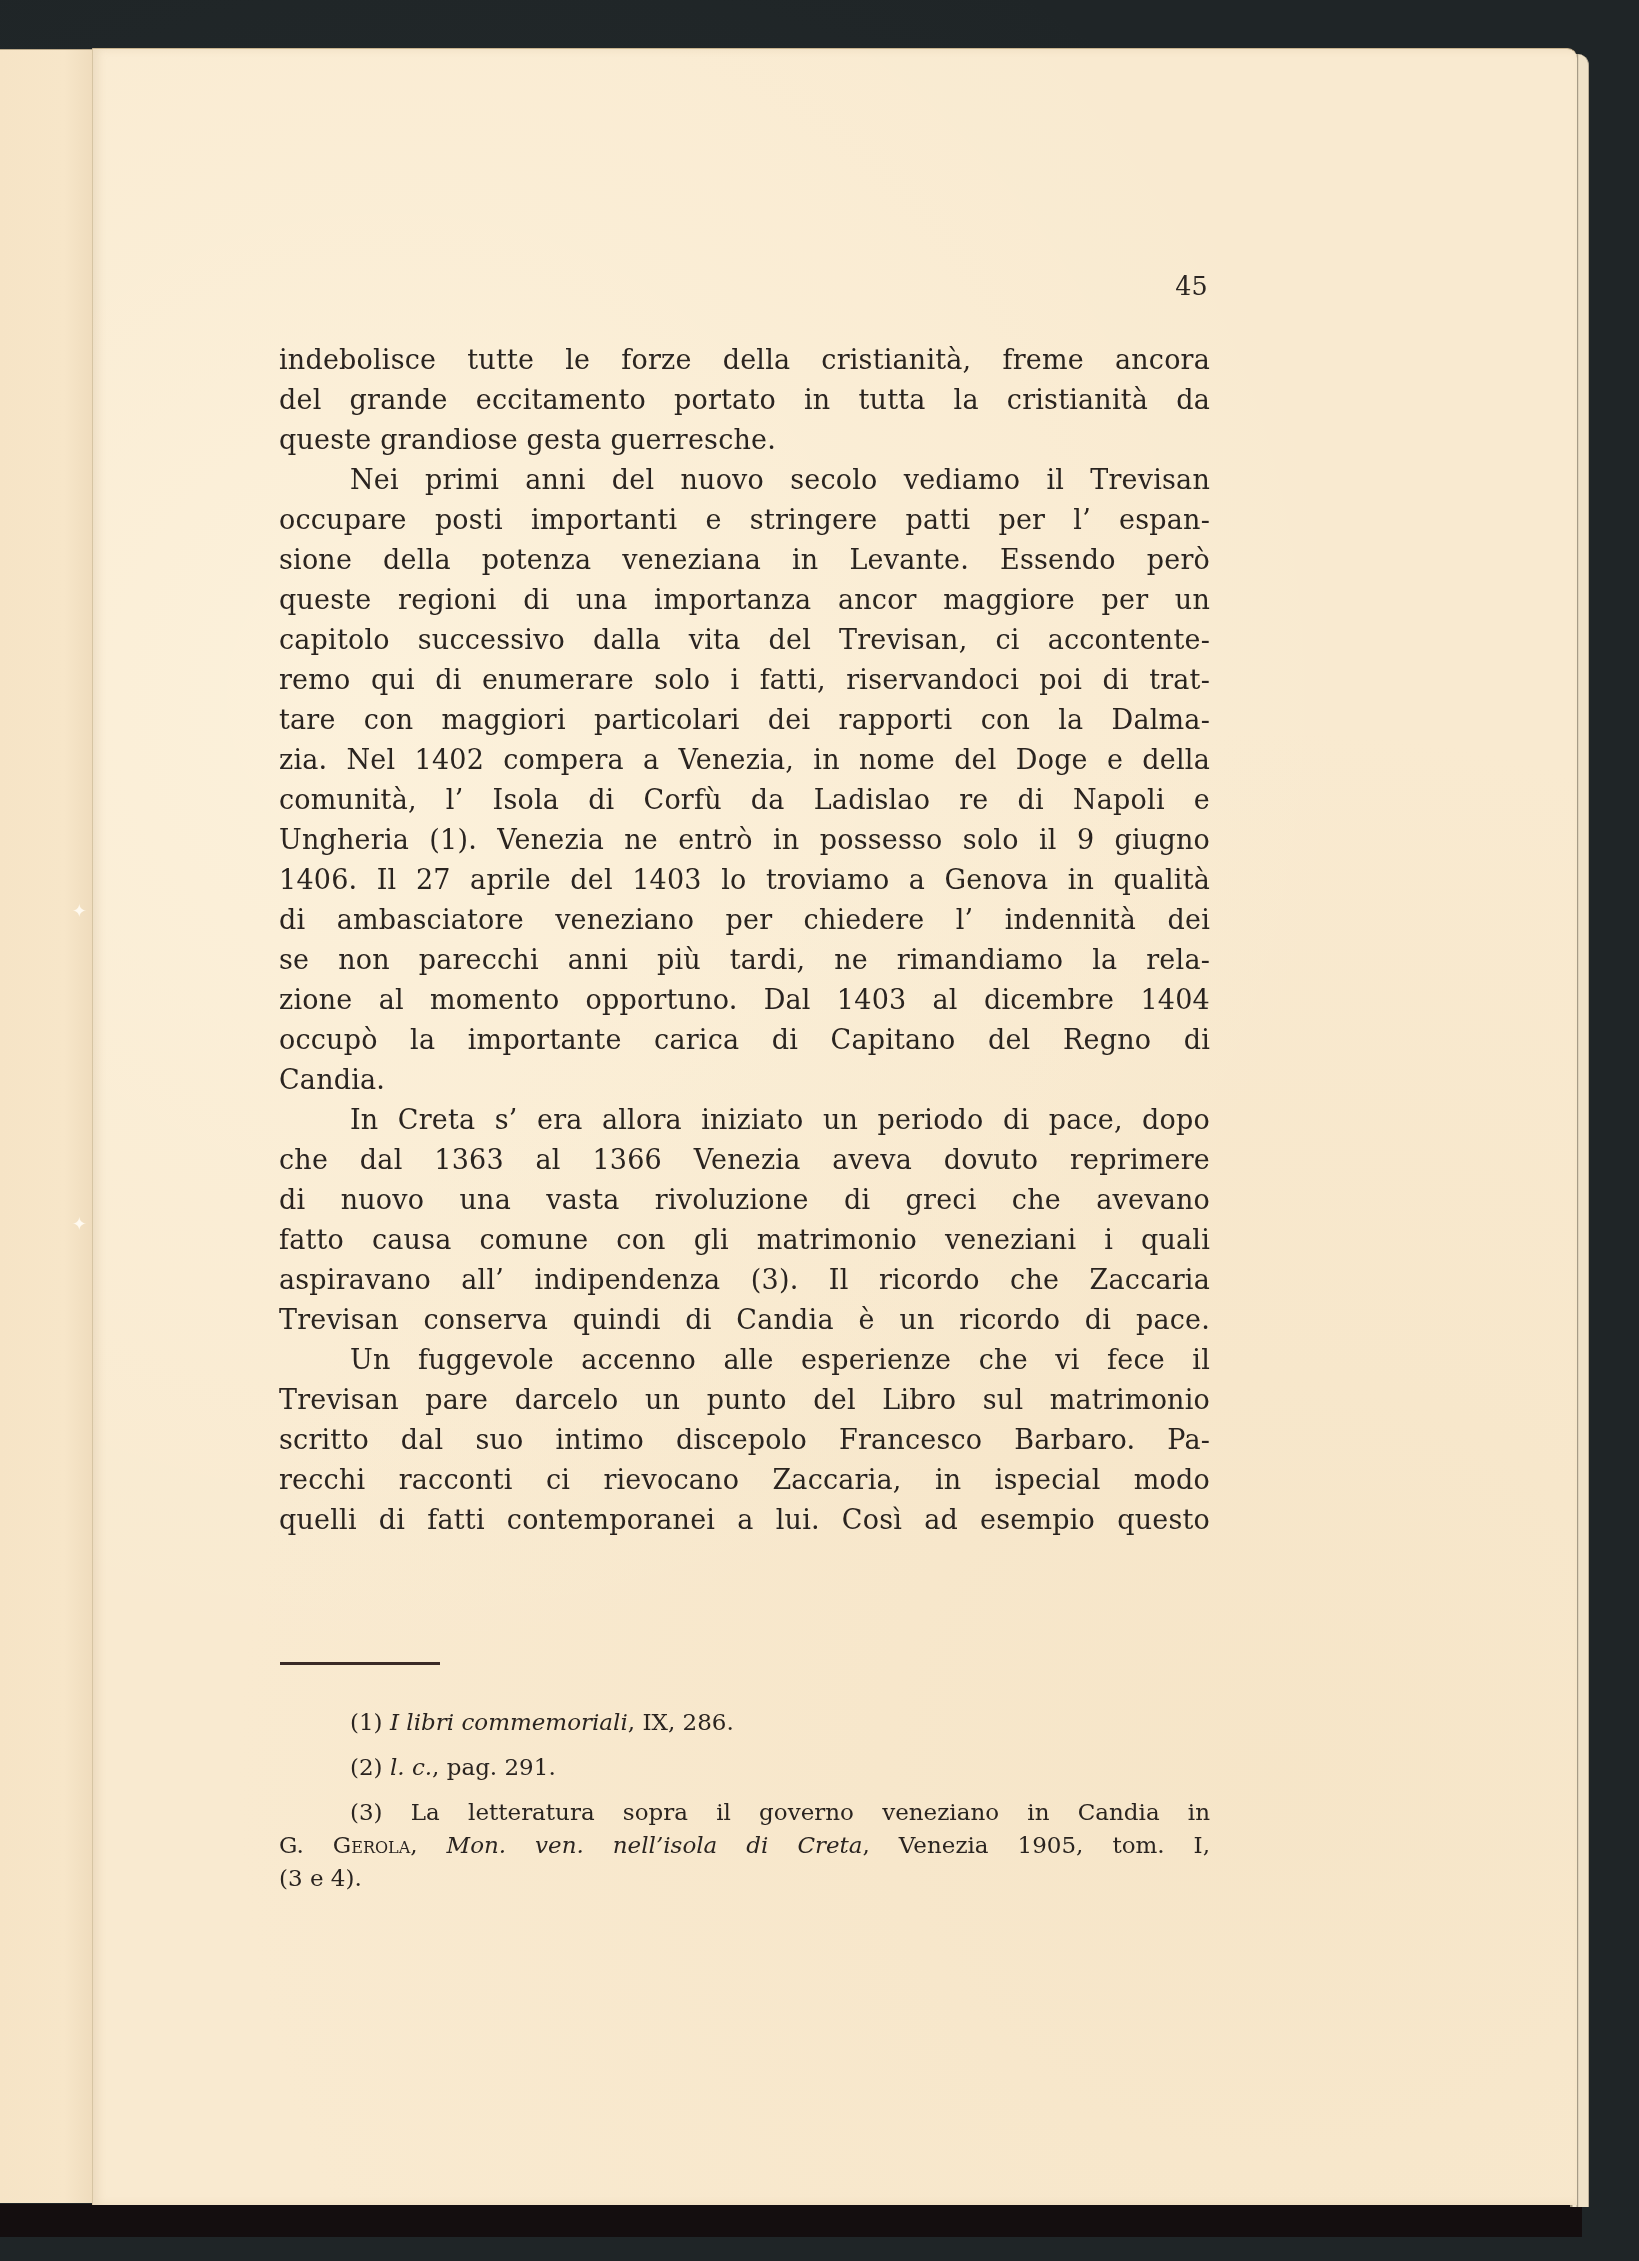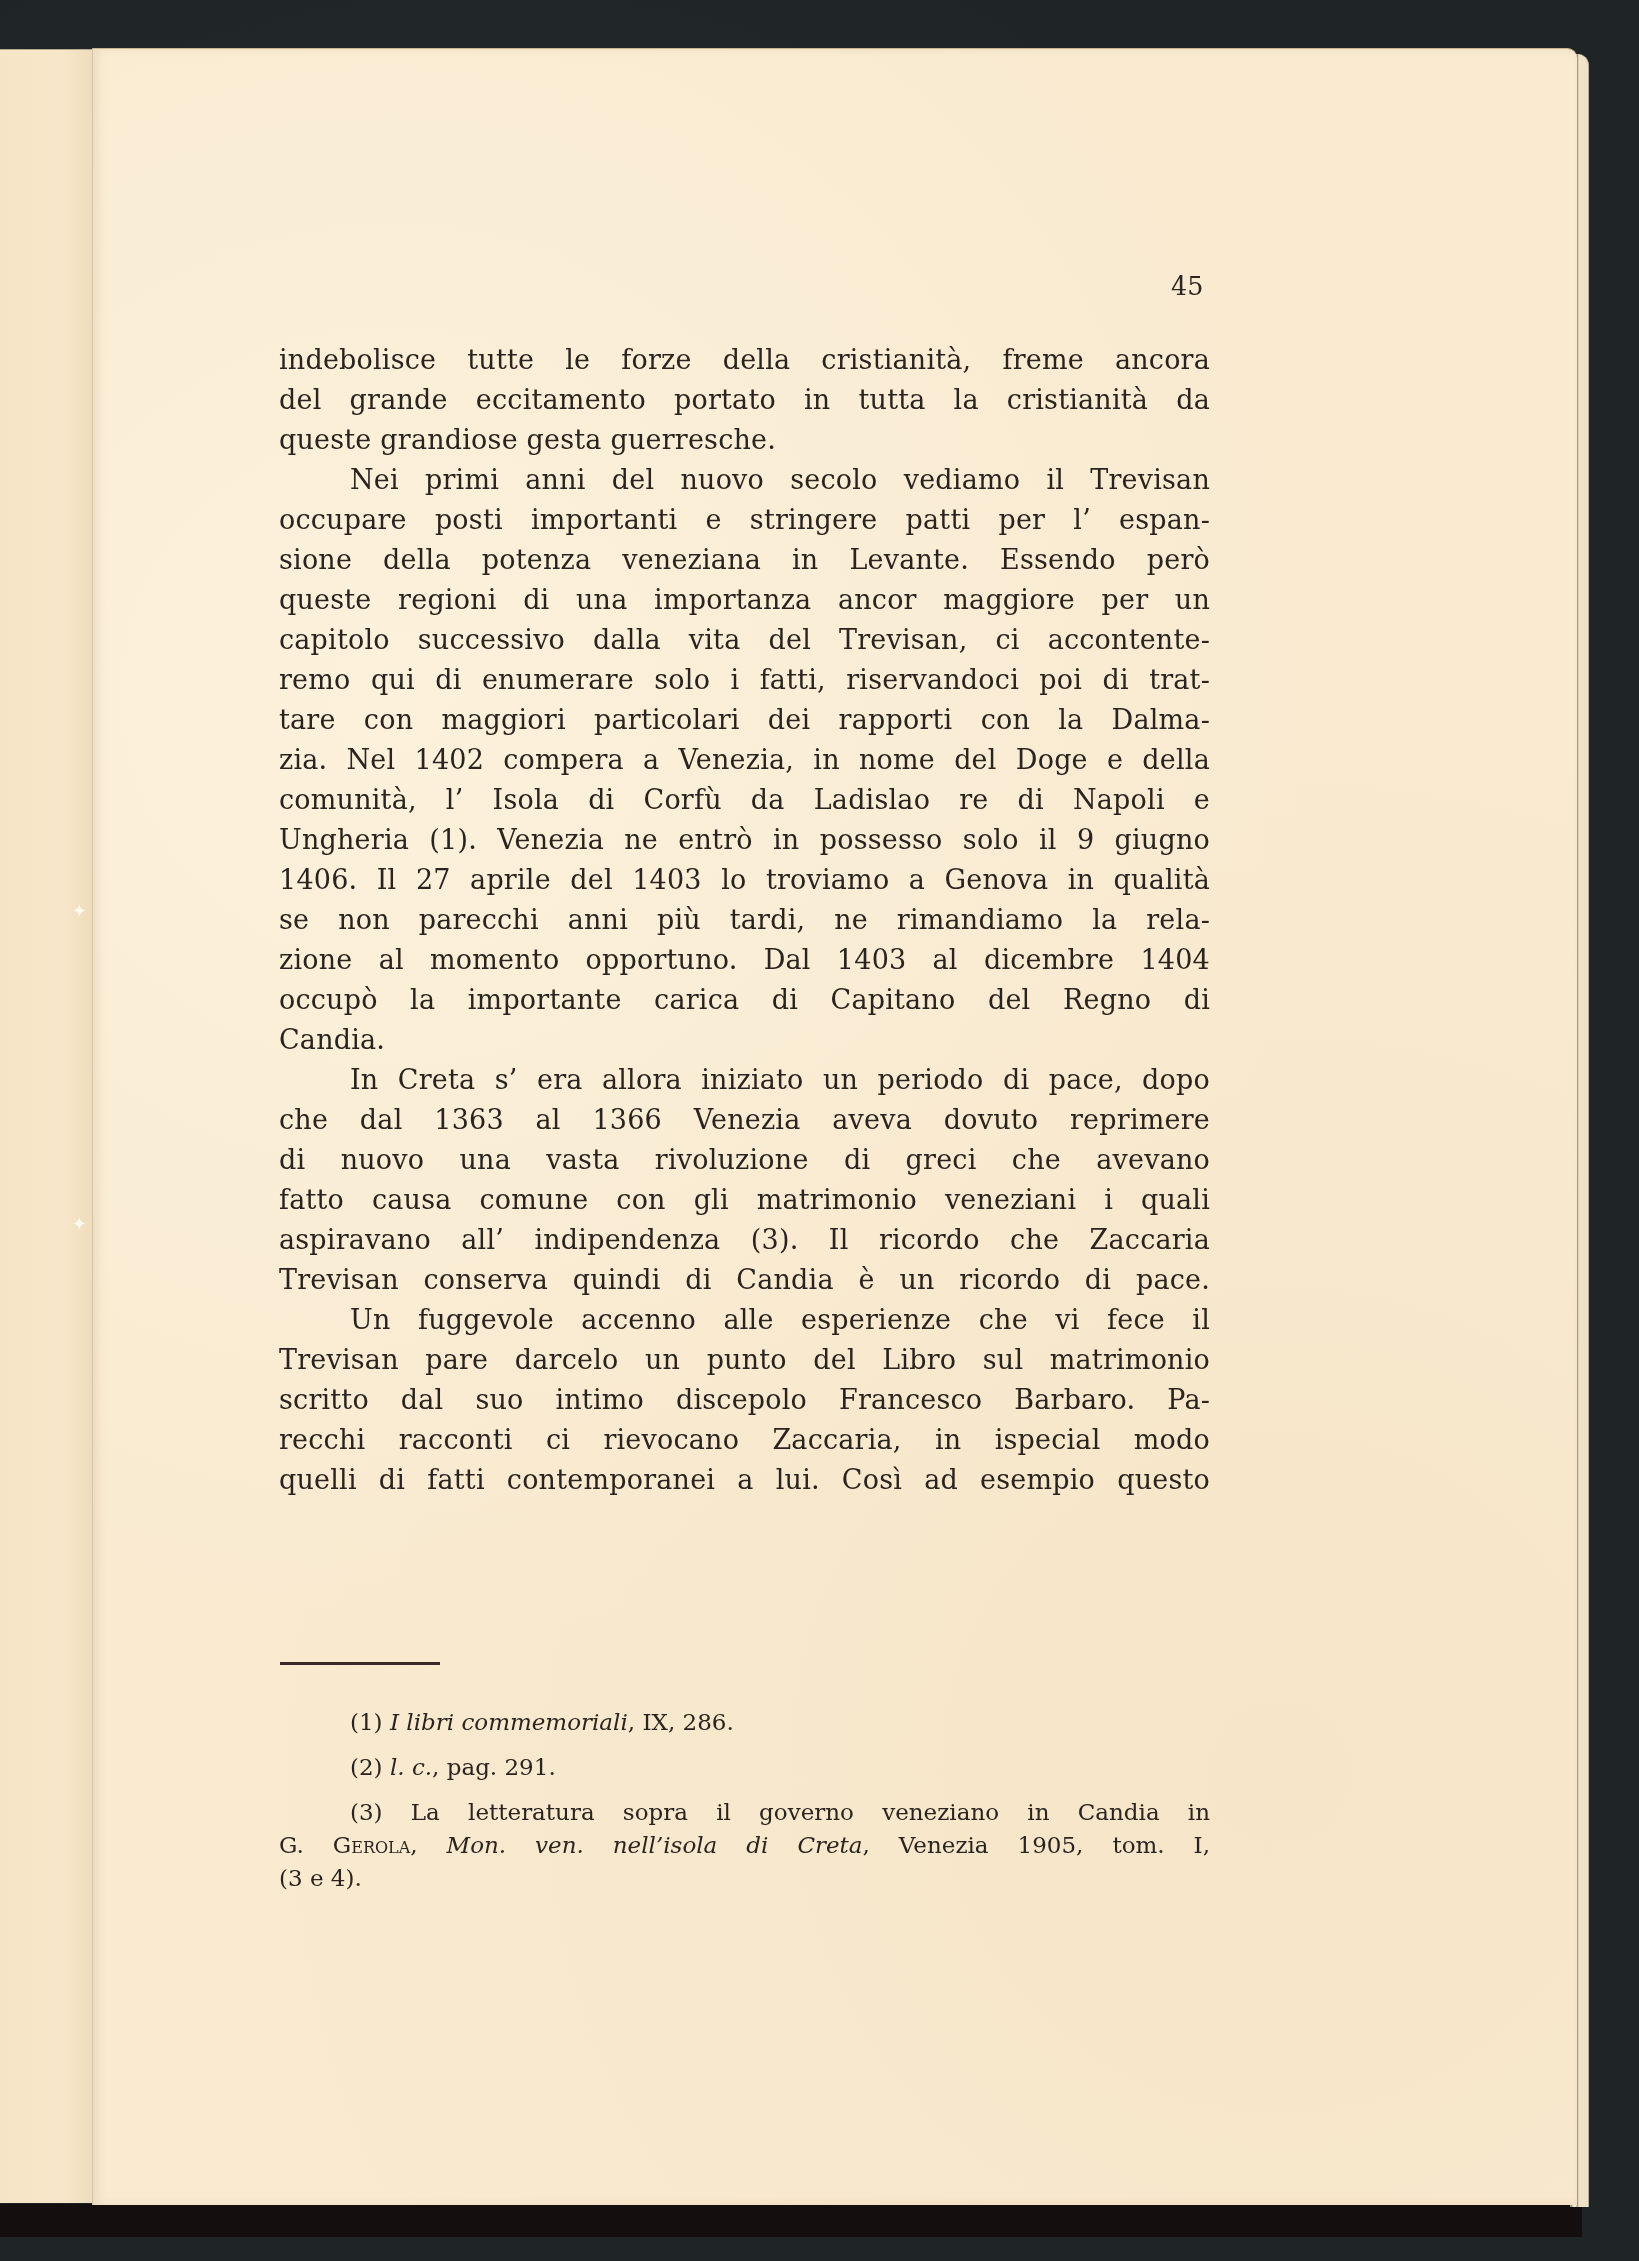--- a/index.html
+++ b/index.html
@@ -72,21 +72,21 @@
       color: #fffaf0;
       font-size: 18px;
       line-height: 24.6px;
       text-align: center;
     }
     .page-number {
       position: absolute;
       left: 1171px;
       top: 271px;
       width: 41px;
-      text-align: left;
+      text-align: center;
       font-size: 25.4px;
       color: #2c2622;
     }
     .body-text {
       position: absolute;
       left: 279px;
       top: 340px;
       width: 931px;
       color: #2a2420;
       font-size: 27px;
@@ -161,20 +161,21 @@
   <div class="line">occupare posti importanti e stringere patti per l’ espan-</div>
   <div class="line">sione della potenza veneziana in Levante. Essendo però</div>
   <div class="line">queste regioni di una importanza ancor maggiore per un</div>
   <div class="line">capitolo successivo dalla vita del Trevisan, ci accontente-</div>
   <div class="line">remo qui di enumerare solo i fatti, riservandoci poi di trat-</div>
   <div class="line">tare con maggiori particolari dei rapporti con la Dalma-</div>
   <div class="line">zia. Nel 1402 compera a Venezia, in nome del Doge e della</div>
   <div class="line">comunità, l’ Isola di Corfù da Ladislao re di Napoli e</div>
   <div class="line">Ungheria (1). Venezia ne entrò in possesso solo il 9 giugno</div>
   <div class="line">1406. Il 27 aprile del 1403 lo troviamo a Genova in qualità</div>
+  <div class="line">di ambasciatore veneziano per chiedere l’ indennità dei</div>
   <div class="line">se non parecchi anni più tardi, ne rimandiamo la rela-</div>
   <div class="line">zione al momento opportuno. Dal 1403 al dicembre 1404</div>
   <div class="line">occupò la importante carica di Capitano del Regno di</div>
   <div class="line last">Candia.</div>
   <div class="line indent">In Creta s’ era allora iniziato un periodo di pace, dopo</div>
   <div class="line">che dal 1363 al 1366 Venezia aveva dovuto reprimere</div>
   <div class="line">di nuovo una vasta rivoluzione di greci che avevano</div>
   <div class="line">fatto causa comune con gli matrimonio veneziani i quali</div>
   <div class="line">aspiravano all’ indipendenza (3). Il ricordo che Zaccaria</div>
   <div class="line">Trevisan conserva quindi di Candia è un ricordo di pace.</div>

